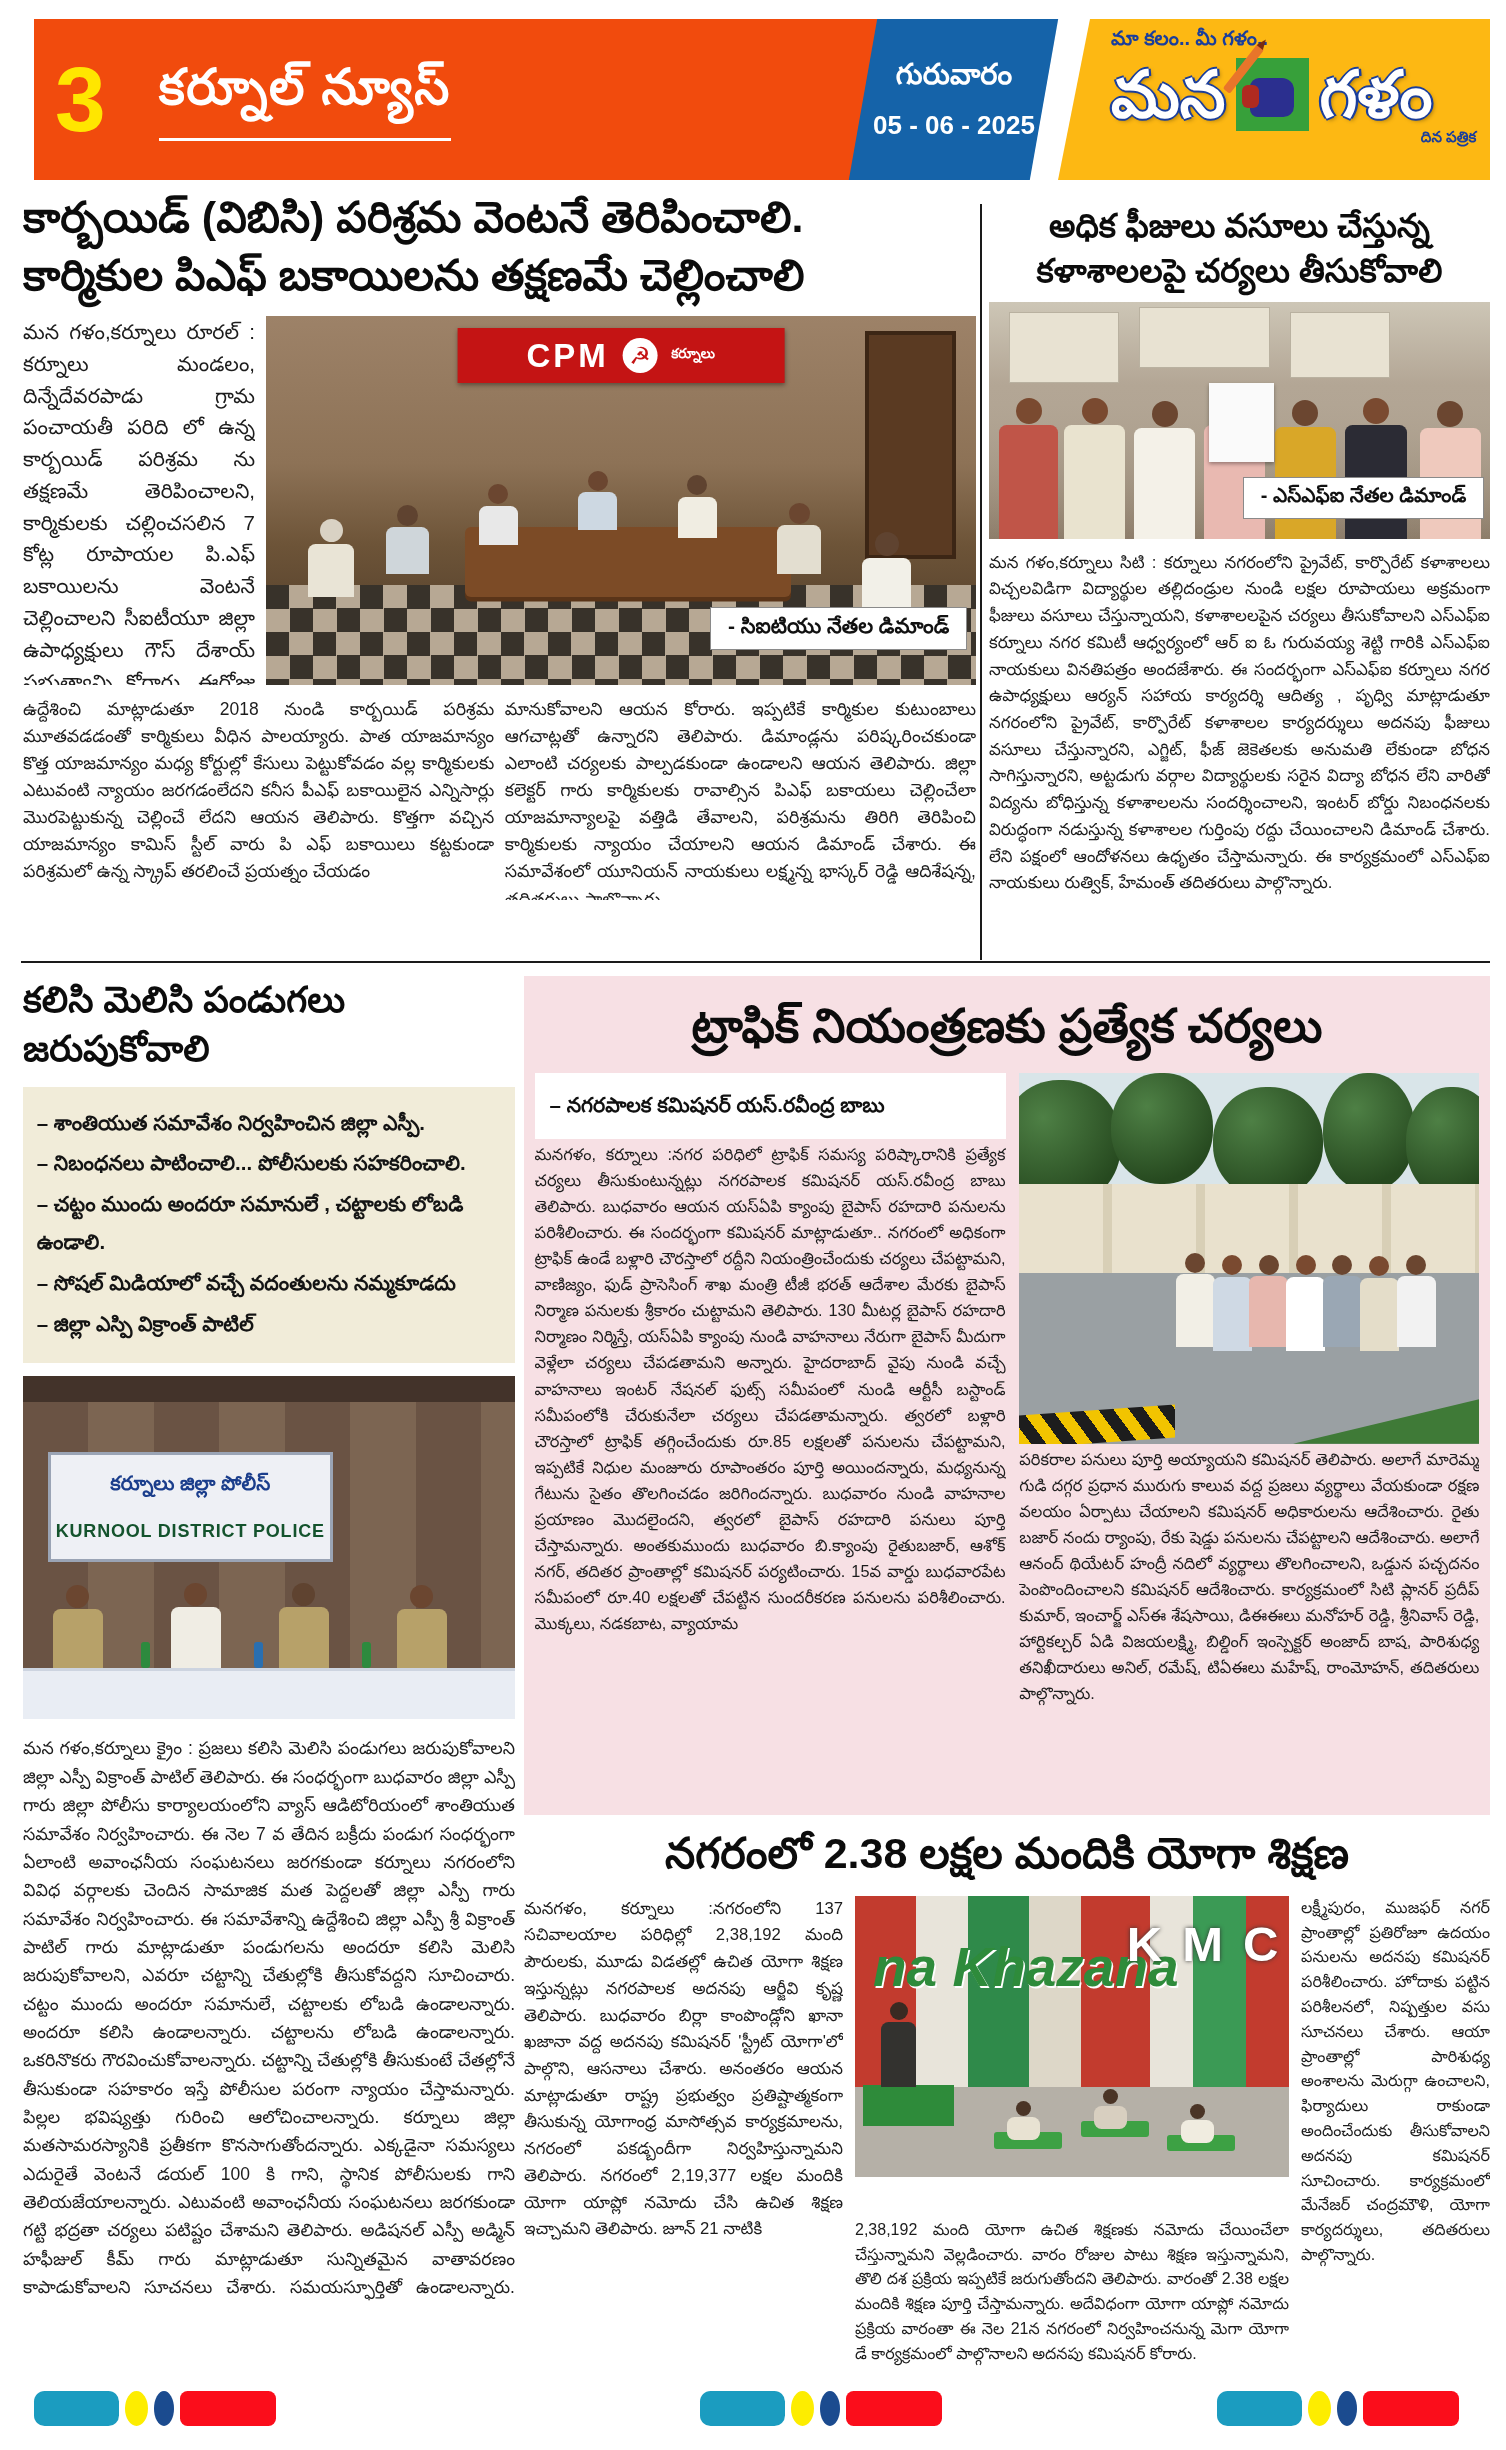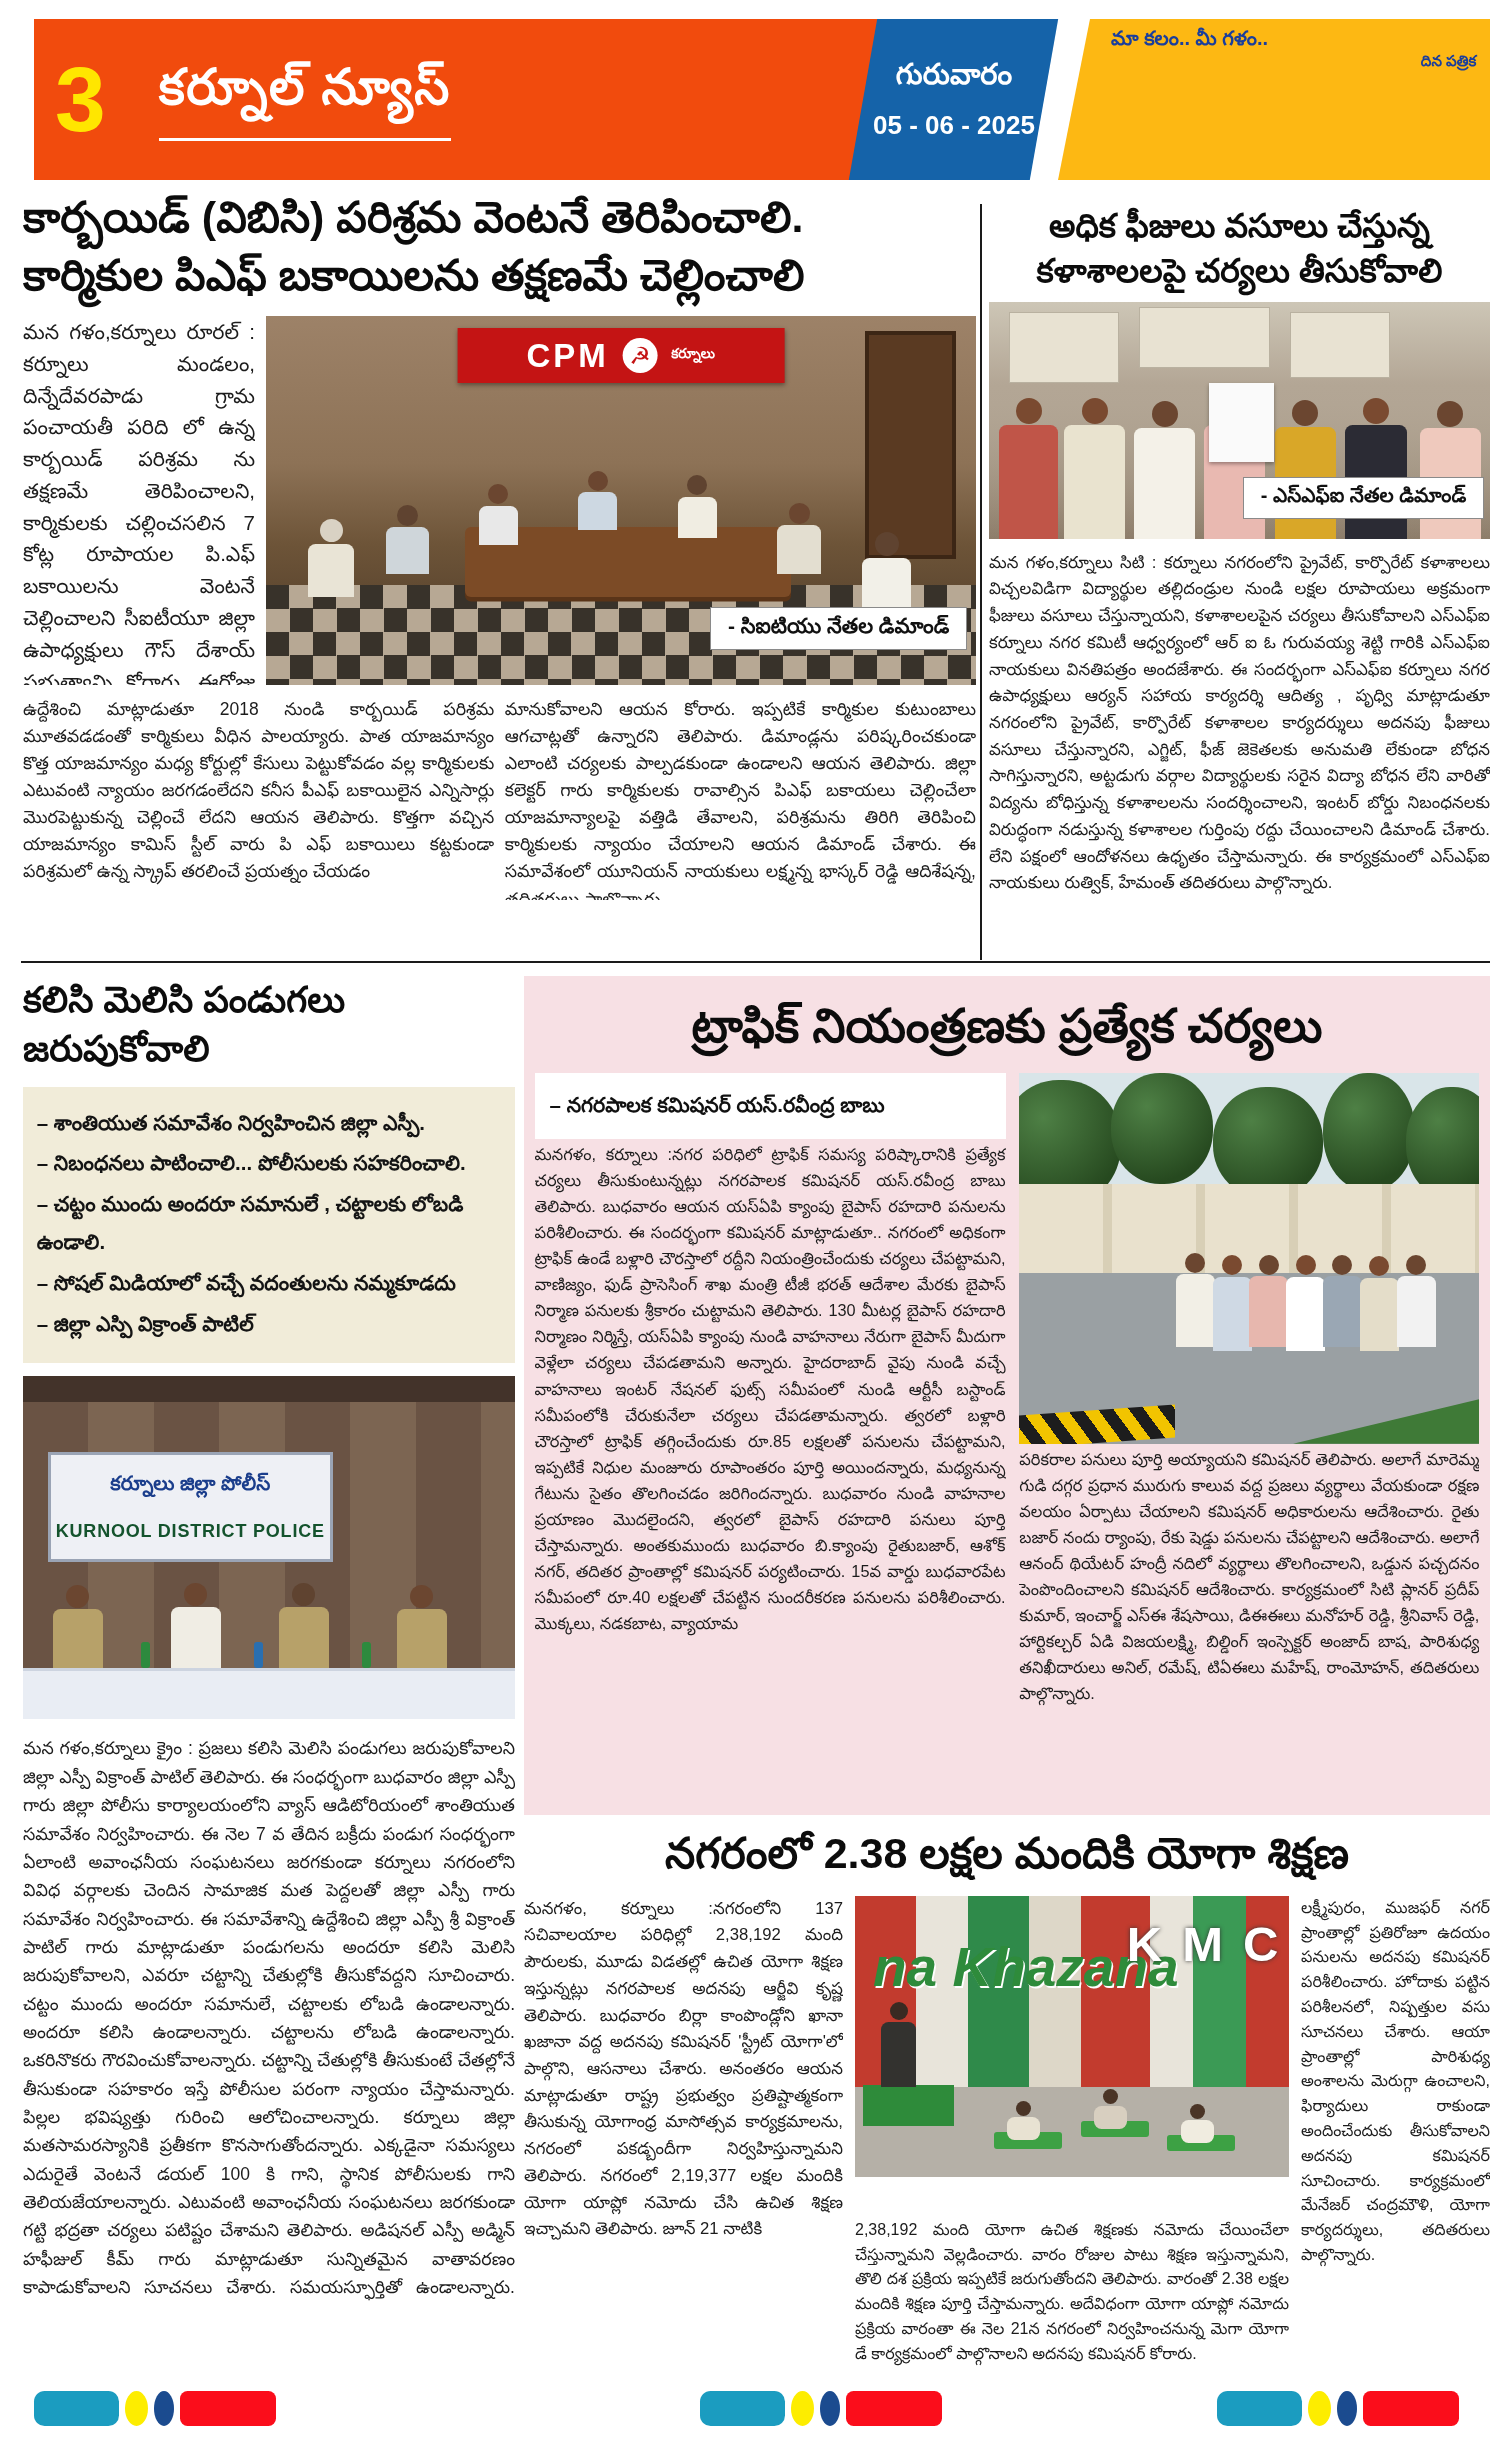--- a/index.html
+++ b/index.html
@@ -142,20 +142,28 @@
       <div class="masthead">కర్నూల్ న్యూస్</div>
     </div>
     <div class="hdr-blue">
       <div class="inner">
         <div class="hdr-day">గురువారం</div>
         <div class="hdr-date">05 - 06 - 2025</div>
       </div>
     </div>
     <div class="hdr-yellow">
       <div class="tagline">మా కలం.. మీ గళం..</div>
+      <div class="brandrow">
+        <span class="brandword">మన</span>
+        <span class="fistbox">
+          <span class="pencil"></span>
+            <span class="fist"></span>
+        </span>
+        <span class="brandword">గళం</span>
+      </div>
       <div class="brandsub">దిన పత్రిక</div>
     </div>
   </div>
 
   <div class="vrule"></div>
   <div class="hrule"></div>
 
   <div class="art a1">
     <div class="h-big hl">కార్బయిడ్ (విబిసి) పరిశ్రమ  వెంటనే తెరిపించాలి.</div>
     <div class="h-big hl">కార్మికుల పిఎఫ్ బకాయిలను తక్షణమే చెల్లించాలి</div>

